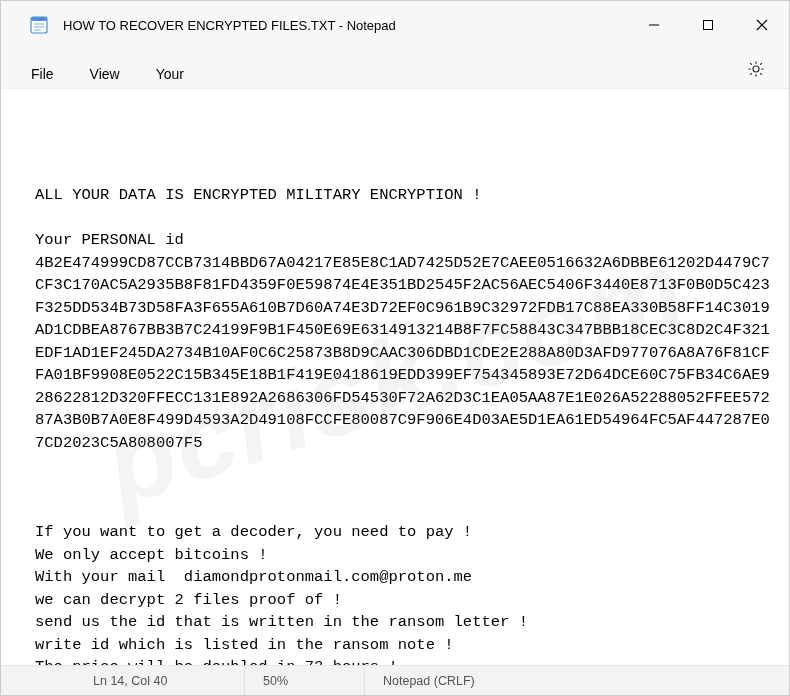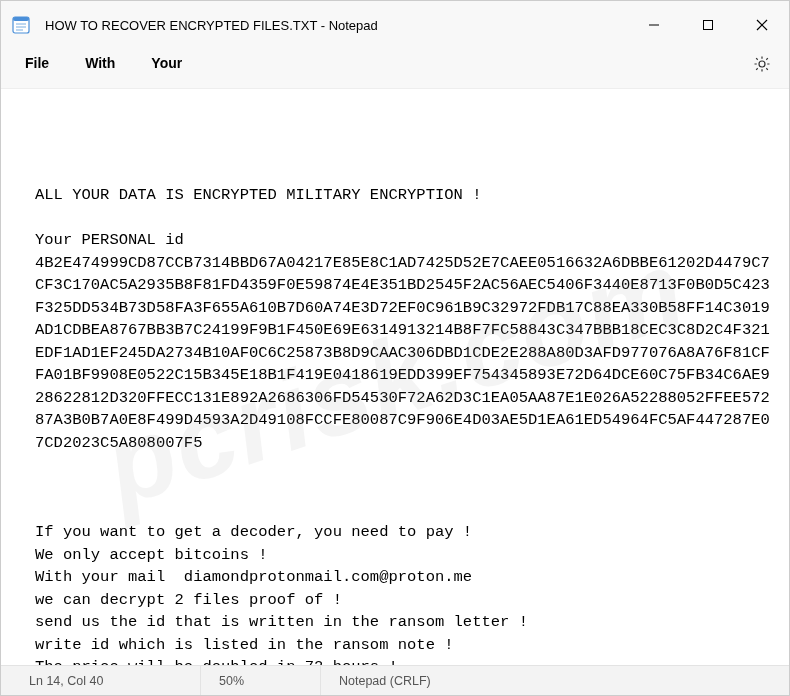--- a/index.html
+++ b/index.html
@@ -15,21 +15,21 @@
     width: 790px;
     height: 696px;
     display: flex;
     flex-direction: column;
     border: 1px solid #ccc;
   }
   .titlebar {
     height: 48px;
     display: flex;
     align-items: center;
-    padding-left: 10px;
+    padding-left: 28px;
     background: #f8f8f8;
   }
   .titlebar .icon {
     width: 20px;
     height: 20px;
     display: flex;
     align-items: center;
     justify-content: center;
     margin-right: 14px;
     color: #3b78c9;
@@ -49,25 +49,24 @@
     display: flex;
     align-items: center;
     justify-content: center;
     font-size: 14px;
     color: #000;
   }
   .win-btn svg { display: block; }
   .menubar {
     height: 40px;
     display: flex;
-    align-items: flex-start;
-    padding: 0 6px;
+    align-items: flex-end;
+    padding: 0 12px;
     background: #f8f8f8;
     border-bottom: 1px solid #eee;
-    font-weight: bold;
   }
   .menubar .menu-item {
     padding: 6px 18px;
     font-size: 14px;
     color: #000;
   }
   .menubar .spacer { flex: 1; }
   .menubar .gear {
     padding: 6px 12px;
     color: #333;
@@ -112,21 +111,21 @@
     background: #f3f3f3;
     border-top: 1px solid #e3e3e3;
   }
   .statusbar .cell {
     padding: 0 18px;
     border-right: 1px solid #e3e3e3;
     height: 100%;
     display: flex;
     align-items: center;
   }
-  .statusbar .cell.first { flex: 0 0 200px; padding-left: 28px; }
+  .statusbar .cell.first { flex: 0 0 200px; padding-left: 48px; margin-left: 44px; }
   .statusbar .cell:last-child { border-right: none; }
 </style>
 </head>
 <body>
 
 <div class="window">
 
   <div class="titlebar">
     <span class="icon">
       <svg width="18" height="18" viewBox="0 0 18 18">
@@ -153,21 +152,21 @@
         <svg width="12" height="12" viewBox="0 0 12 12">
           <line x1="1" y1="1" x2="11" y2="11" stroke="#000" stroke-width="1.2"></line>
           <line x1="11" y1="1" x2="1" y2="11" stroke="#000" stroke-width="1.2"></line>
         </svg>
       </div>
     </div>
   </div>
 
   <div class="menubar">
     <div class="menu-item">File</div>
-    <div class="menu-item">With</div>
+    <div class="menu-item">View</div>
     <div class="menu-item">Your</div>
     <div class="spacer"></div>
     <div class="gear">
       <svg width="18" height="18" viewBox="0 0 24 24">
         <path fill="none" stroke="#333" stroke-width="1.6" d="M12 8a4 4 0 100 8 4 4 0 000-8z"></path>
         <path fill="none" stroke="#333" stroke-width="1.6" d="M12 2v3M12 19v3M4.2 4.2l2.1 2.1M17.7 17.7l2.1 2.1M2 12h3M19 12h3M4.2 19.8l2.1-2.1M17.7 6.3l2.1-2.1"></path>
       </svg>
     </div>
   </div>
 

